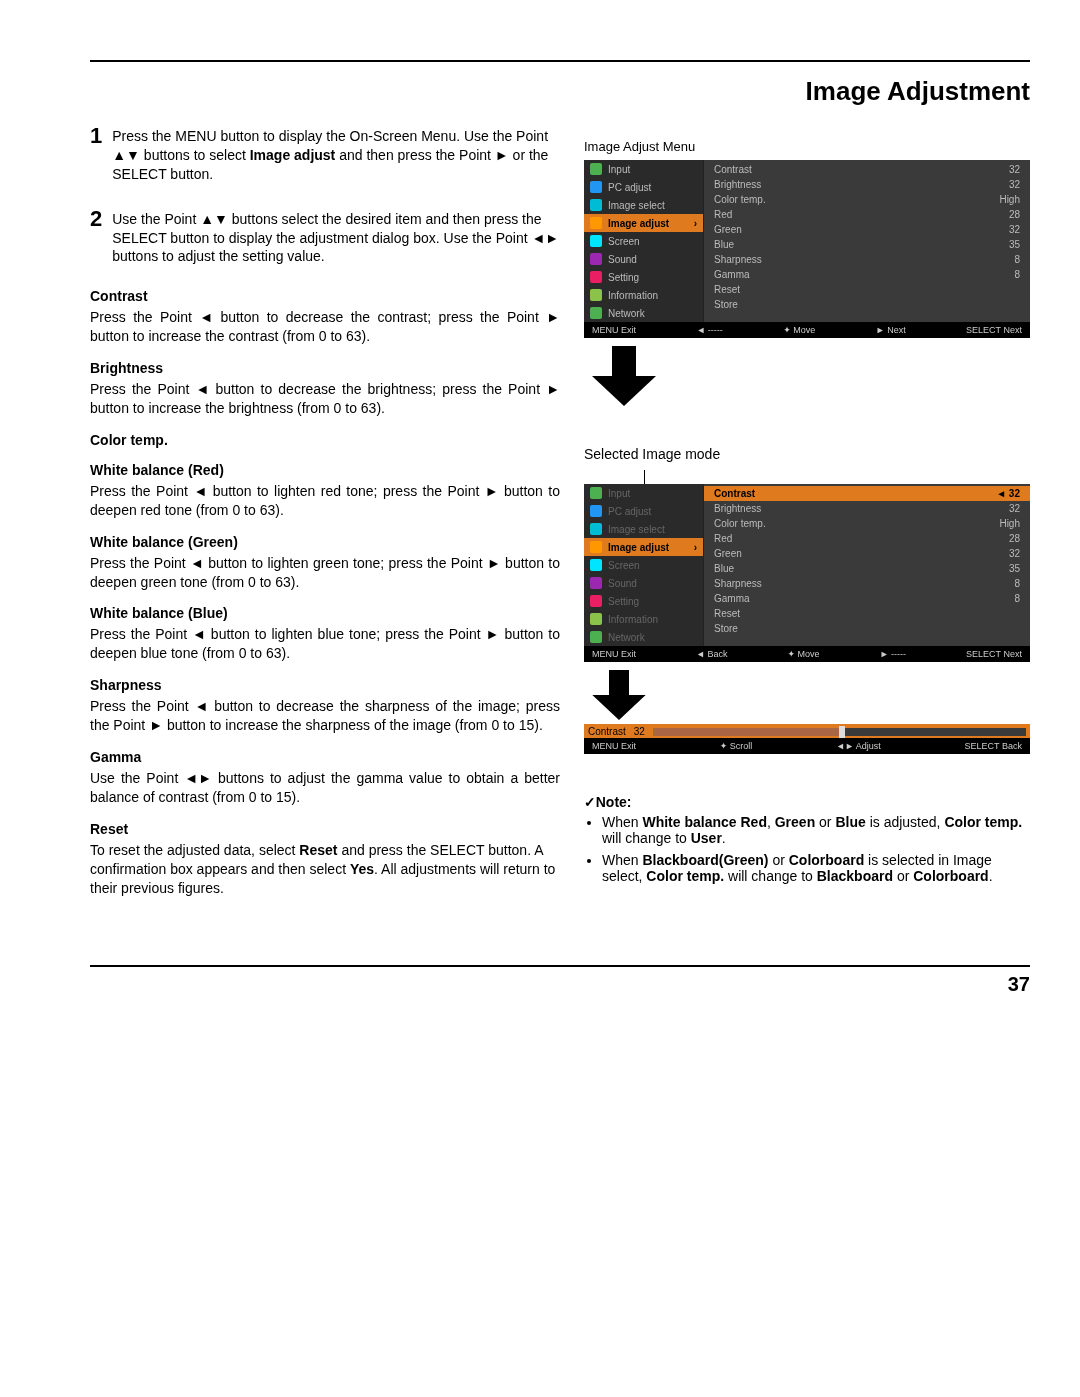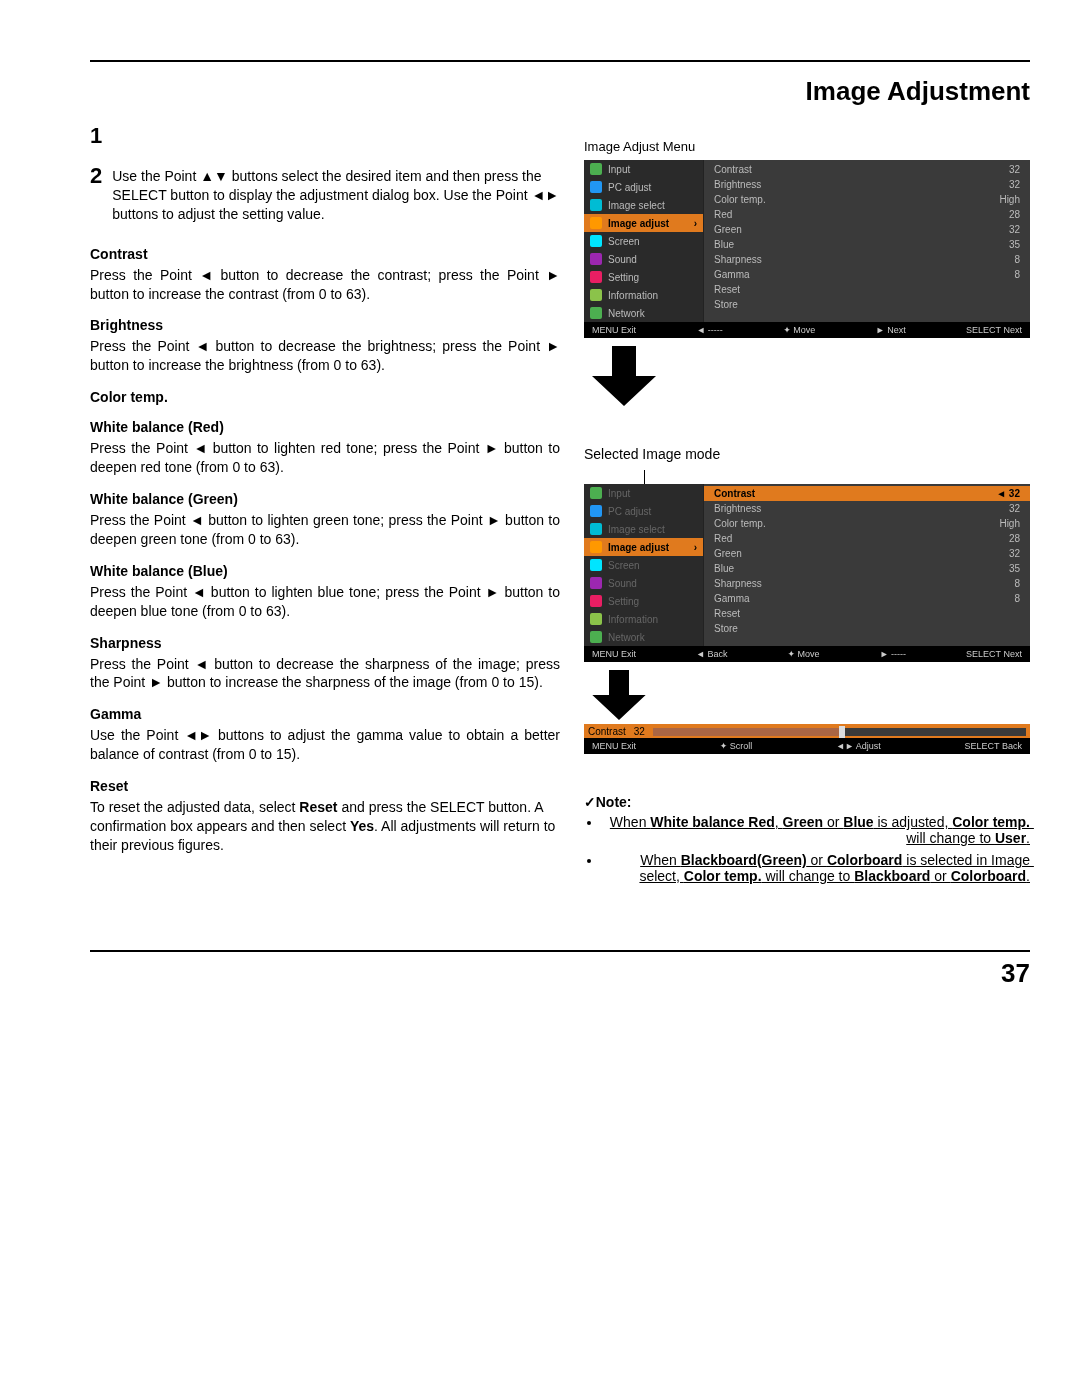--- a/index.html
+++ b/index.html
@@ -41,38 +41,39 @@
   .osd-bar span { white-space: nowrap; }
   .arrow-down { margin: 4px 0; }
   .arrow-down svg { display: block; }
   .caption { font-size: 14px; margin: 4px 0 8px; }
   .slider-bar { background: #e07a1e; color: #000; font-size: 10px; padding: 2px 4px 1px; display: flex; align-items: center; gap: 8px; }
   .slider-track { flex: 1; height: 8px; background: #3a3a3a; position: relative; }
   .slider-fill { position: absolute; left: 0; top: 0; bottom: 0; width: 50%; background: #a64; }
   .slider-knob { position: absolute; left: 50%; top: -2px; width: 6px; height: 12px; background: #ddd; }
   .note-head { font-weight: bold; margin-top: 40px; }
   .note-list { margin: 4px 0 0; padding: 0 0 0 18px; }
-  .note-list li { margin-bottom: 6px; text-align: right; text-decoration: underline; }
+  .note-list li { margin-bottom: 6px; text-align: left; }
   .bottom-rule { border-top: 2px solid #000; margin-top: 60px; }
-  .pagenum { text-align: right; font-size: 26px; font-weight: bold; margin-top: 6px; }
+  .pagenum { text-align: right; font-size: 20px; font-weight: bold; margin-top: 6px; }
   
   .b { font-weight: bold; }
 </style>
 </head>
 <body>
 
 <div class="page">
   <div class="top-rule"></div>
   <h1>Image Adjustment</h1>
 
   <div class="cols">
     <div class="left">
       <div id="steps-mount">
           <div class="step">
             <div class="stepnum">1</div>
+            <div class="para" style="text-align: left;"><span><span class="seg">Press the MENU button to display the On-Screen Menu. Use the Point ▲▼ buttons to select </span><span class="seg b">Image adjust</span><span class="seg"> and then press the Point ► or the SELECT button.</span></span></div>
           </div>
           <div class="step">
             <div class="stepnum">2</div>
             <div class="para" style="text-align: left;"><span><span class="seg">Use the Point ▲▼ buttons select the desired item and then press the SELECT button to display the adjustment dialog box. Use the Point ◄► buttons to adjust the setting value.</span></span></div>
           </div>
         </div>
       <div id="items-mount">
           <div class="term">Contrast</div>
           <div class="para">Press the Point ◄ button to decrease the contrast; press the Point ► button to increase the contrast (from 0 to 63).</div>
           <div class="term">Brightness</div>

